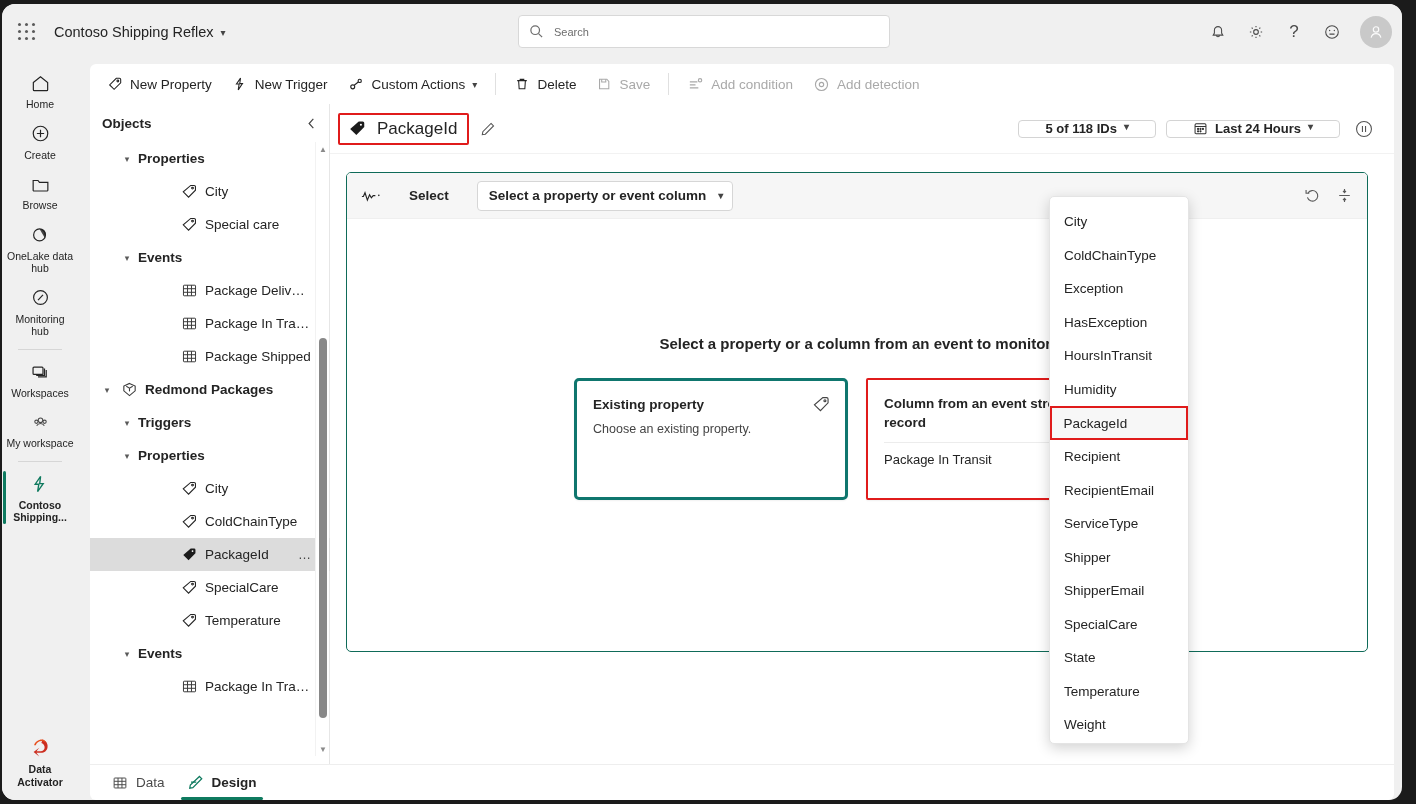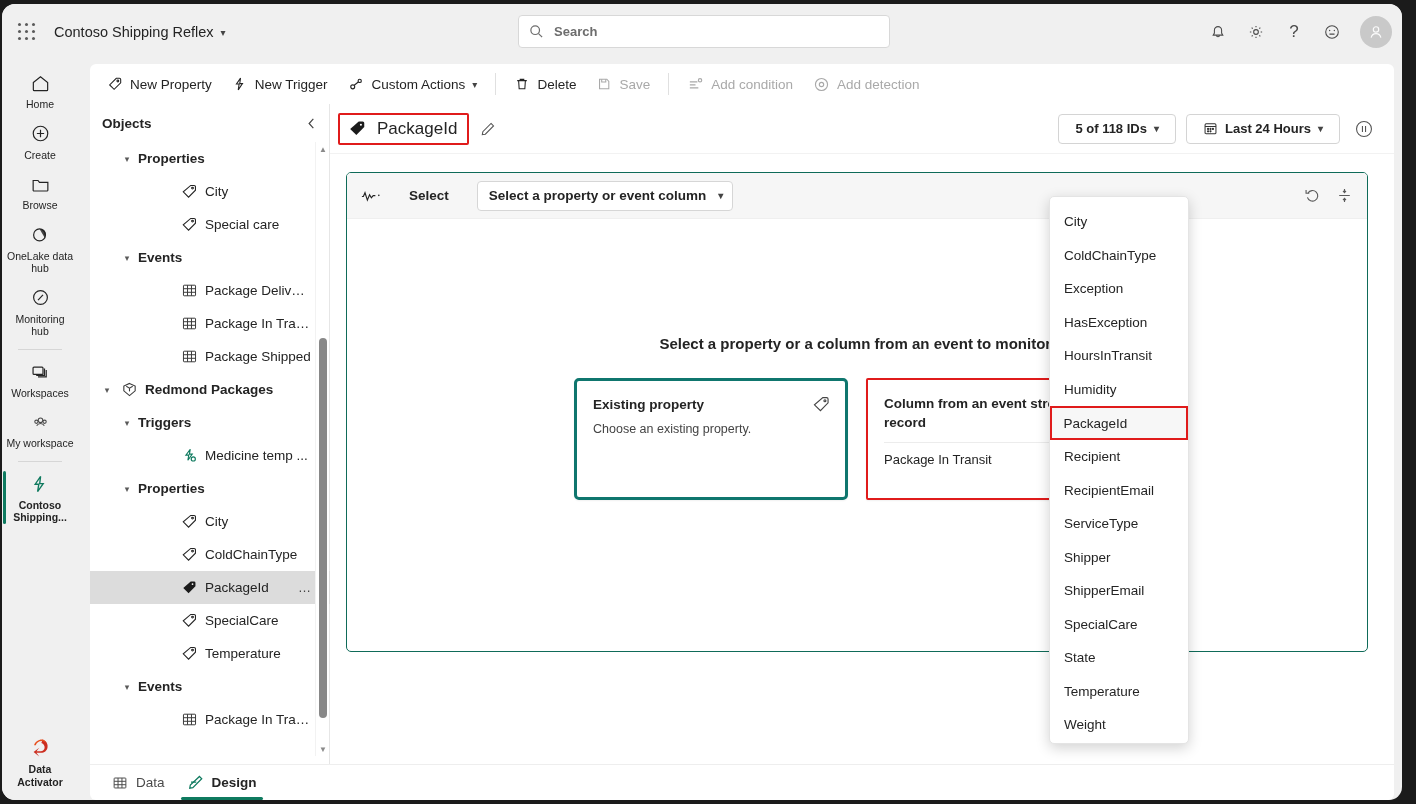--- a/index.html
+++ b/index.html
@@ -35,22 +35,22 @@
     font-size: 14.5px; color: #242424; font-weight: 400; cursor: pointer;
     display: flex; align-items: center; gap: 7px;
   }
   .chev { font-size: 10px; color: #444; }
   .search-wrap {
     position: absolute; left: 516px; top: 11px; width: 372px; height: 33px;
     background: #fff; border: 1px solid #d8d8d8; border-radius: 4px;
     display: flex; align-items: center; padding: 0 10px; gap: 8px;
   }
   .search-wrap input {
-    border: none; outline: none; font-size: 13px; color: #c2410c;
-    width: 100%; background: transparent; font-family: "Liberation Sans", sans-serif; font-weight: bold;
+    border: none; outline: none; font-size: 11px; color: #c2410c;
+    width: 100%; background: transparent; font-family: "Liberation Sans", sans-serif;
   }
   .search-wrap input::placeholder { color: #6d6d6d; }
   .top-right {
     position: absolute; right: 10px; top: 0; height: 56px;
     display: flex; align-items: center; gap: 6px;
   }
   .ic-btn {
     width: 32px; height: 32px; border-radius: 4px;
     display: flex; align-items: center; justify-content: center;
     cursor: pointer; color: #555;
@@ -160,22 +160,22 @@
   }
   .titlegrp { display: flex; align-items: center; gap: 8px; }
   .redbox {
     border: 2.5px solid #e01b1b; padding: 4px 10px 4px 8px; border-radius: 2px;
     display: flex; align-items: center; gap: 10px;
   }
   .prop-title { font-size: 17px; color: #242424; font-weight: 400; }
   .pencil { color: #555; cursor: pointer; padding: 3px; }
   .hdr-right { display: flex; align-items: center; gap: 10px; }
   .pill {
-    height: 30px; border: 1px solid #d4d4d4; border-radius: 4px; background: #fff;
-    display: flex; align-items: center; gap: 7px; padding: 0 16px;
+    height: 18px; border: 1px solid #d4d4d4; border-radius: 4px; background: #fff;
+    display: flex; align-items: flex-start; gap: 7px; padding: 0 26px;
     font-size: 13px; font-weight: 700; color: #242424; cursor: pointer;
   }
   .pausebtn {
     width: 28px; height: 28px; border-radius: 50%;
     display: flex; align-items: center; justify-content: center;
     color: #555; cursor: pointer;
   }
 
   
   .selcard {
@@ -575,30 +575,20 @@
                 <path d="M9 2.6 15 5.4v5L9 15.4 3 10.4v-5z"></path>
                 <path d="M9 7.6V11"></path>
                 <path d="M5.6 5.6 9 7.6l3.4-2"></path>
               </svg>
             </span>
             <span class="tlb">Redmond Packages</span>
           </div>
           <div class="trow bold" style="padding-left: 26px;">
             <span class="tw">▾</span>
             <span class="tlb">Triggers</span>
-          </div>
-          <div class="trow" style="padding-left: 66px;">
-            <span class="tw"></span>
-            <span class="tic">
-              <svg width="17" height="17" viewBox="0 0 18 18" fill="none" stroke="#0f7a5f" stroke-width="1.2">
-                <path d="M9.8 2.4 5.2 8.6h3l-.9 5.4 4.6-6.4h-3z"></path>
-                <circle cx="13" cy="12.6" r="2.2"></circle>
-              </svg>
-            </span>
-            <span class="tlb">Medicine temp ...</span>
           </div>
           <div class="trow bold" style="padding-left: 26px;">
             <span class="tw">▾</span>
             <span class="tlb">Properties</span>
           </div>
           <div class="trow" style="padding-left: 66px;">
             <span class="tw"></span>
             <span class="tic">
               <svg width="17" height="17" viewBox="0 0 18 18" fill="none" stroke="#242424" stroke-width="1.15">
                 <path d="M10.3 2.6h3.6a1.4 1.4 0 0 1 1.4 1.4v3.6L8 15 2.4 9.4z"></path>

